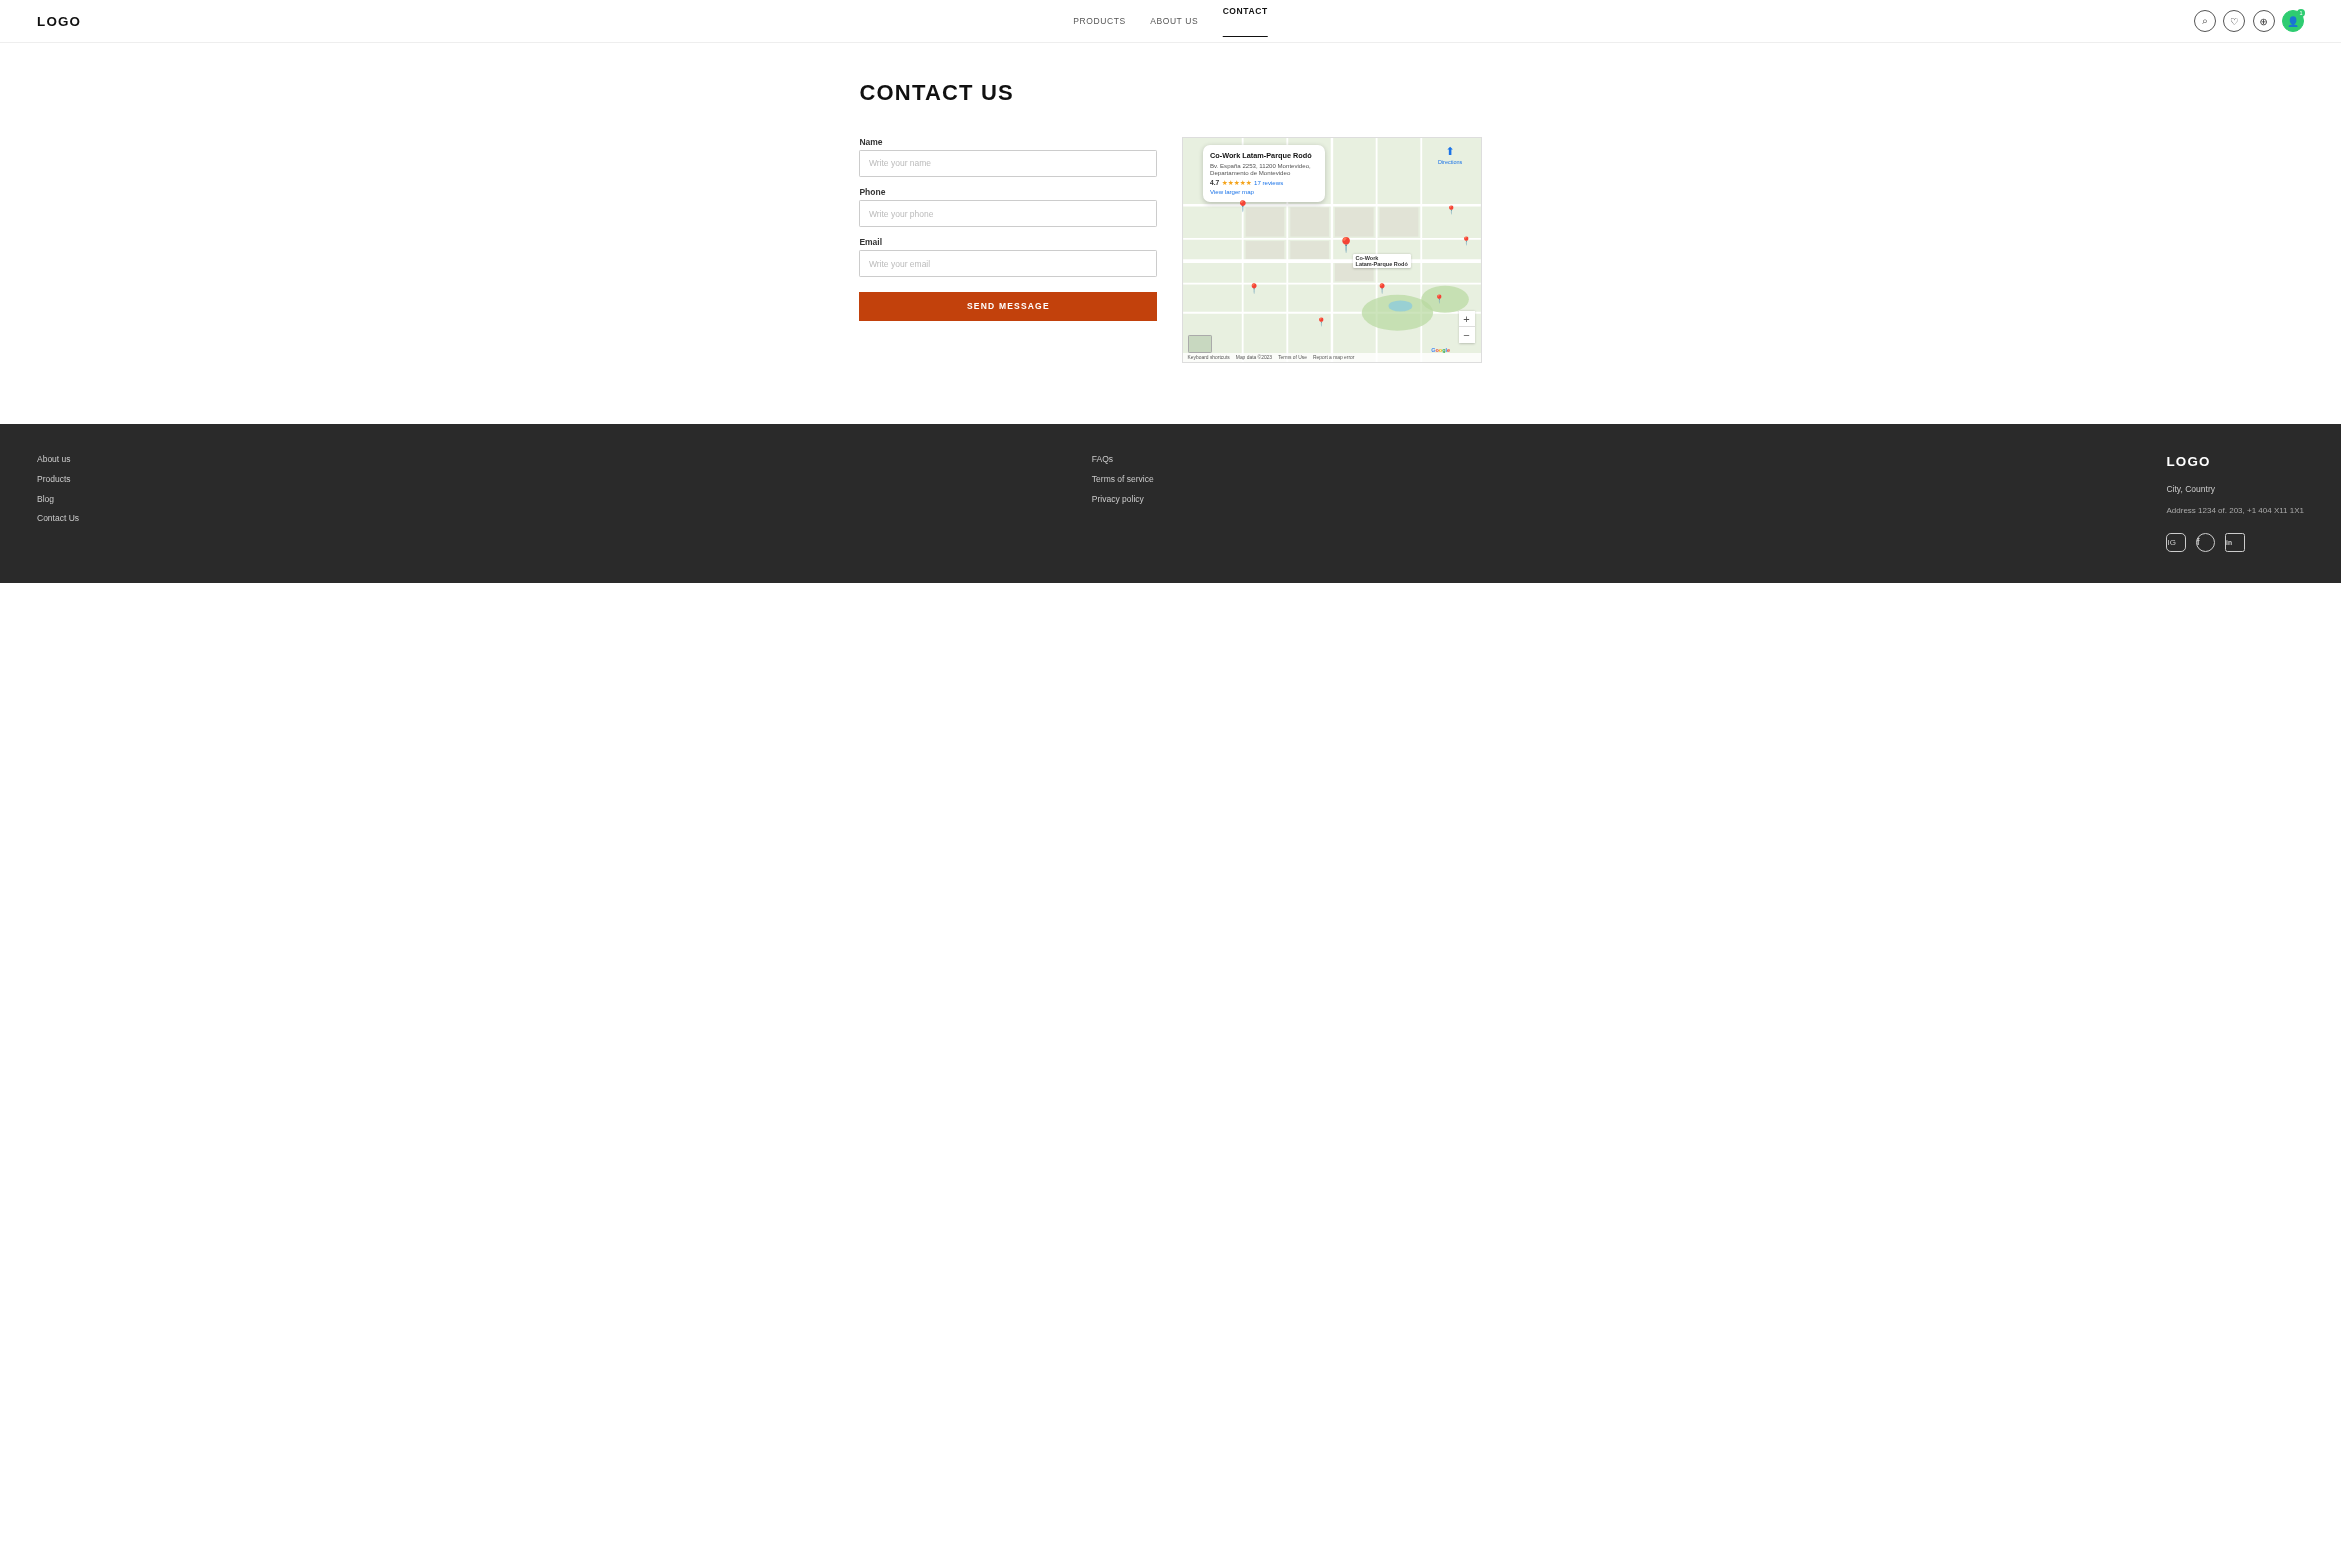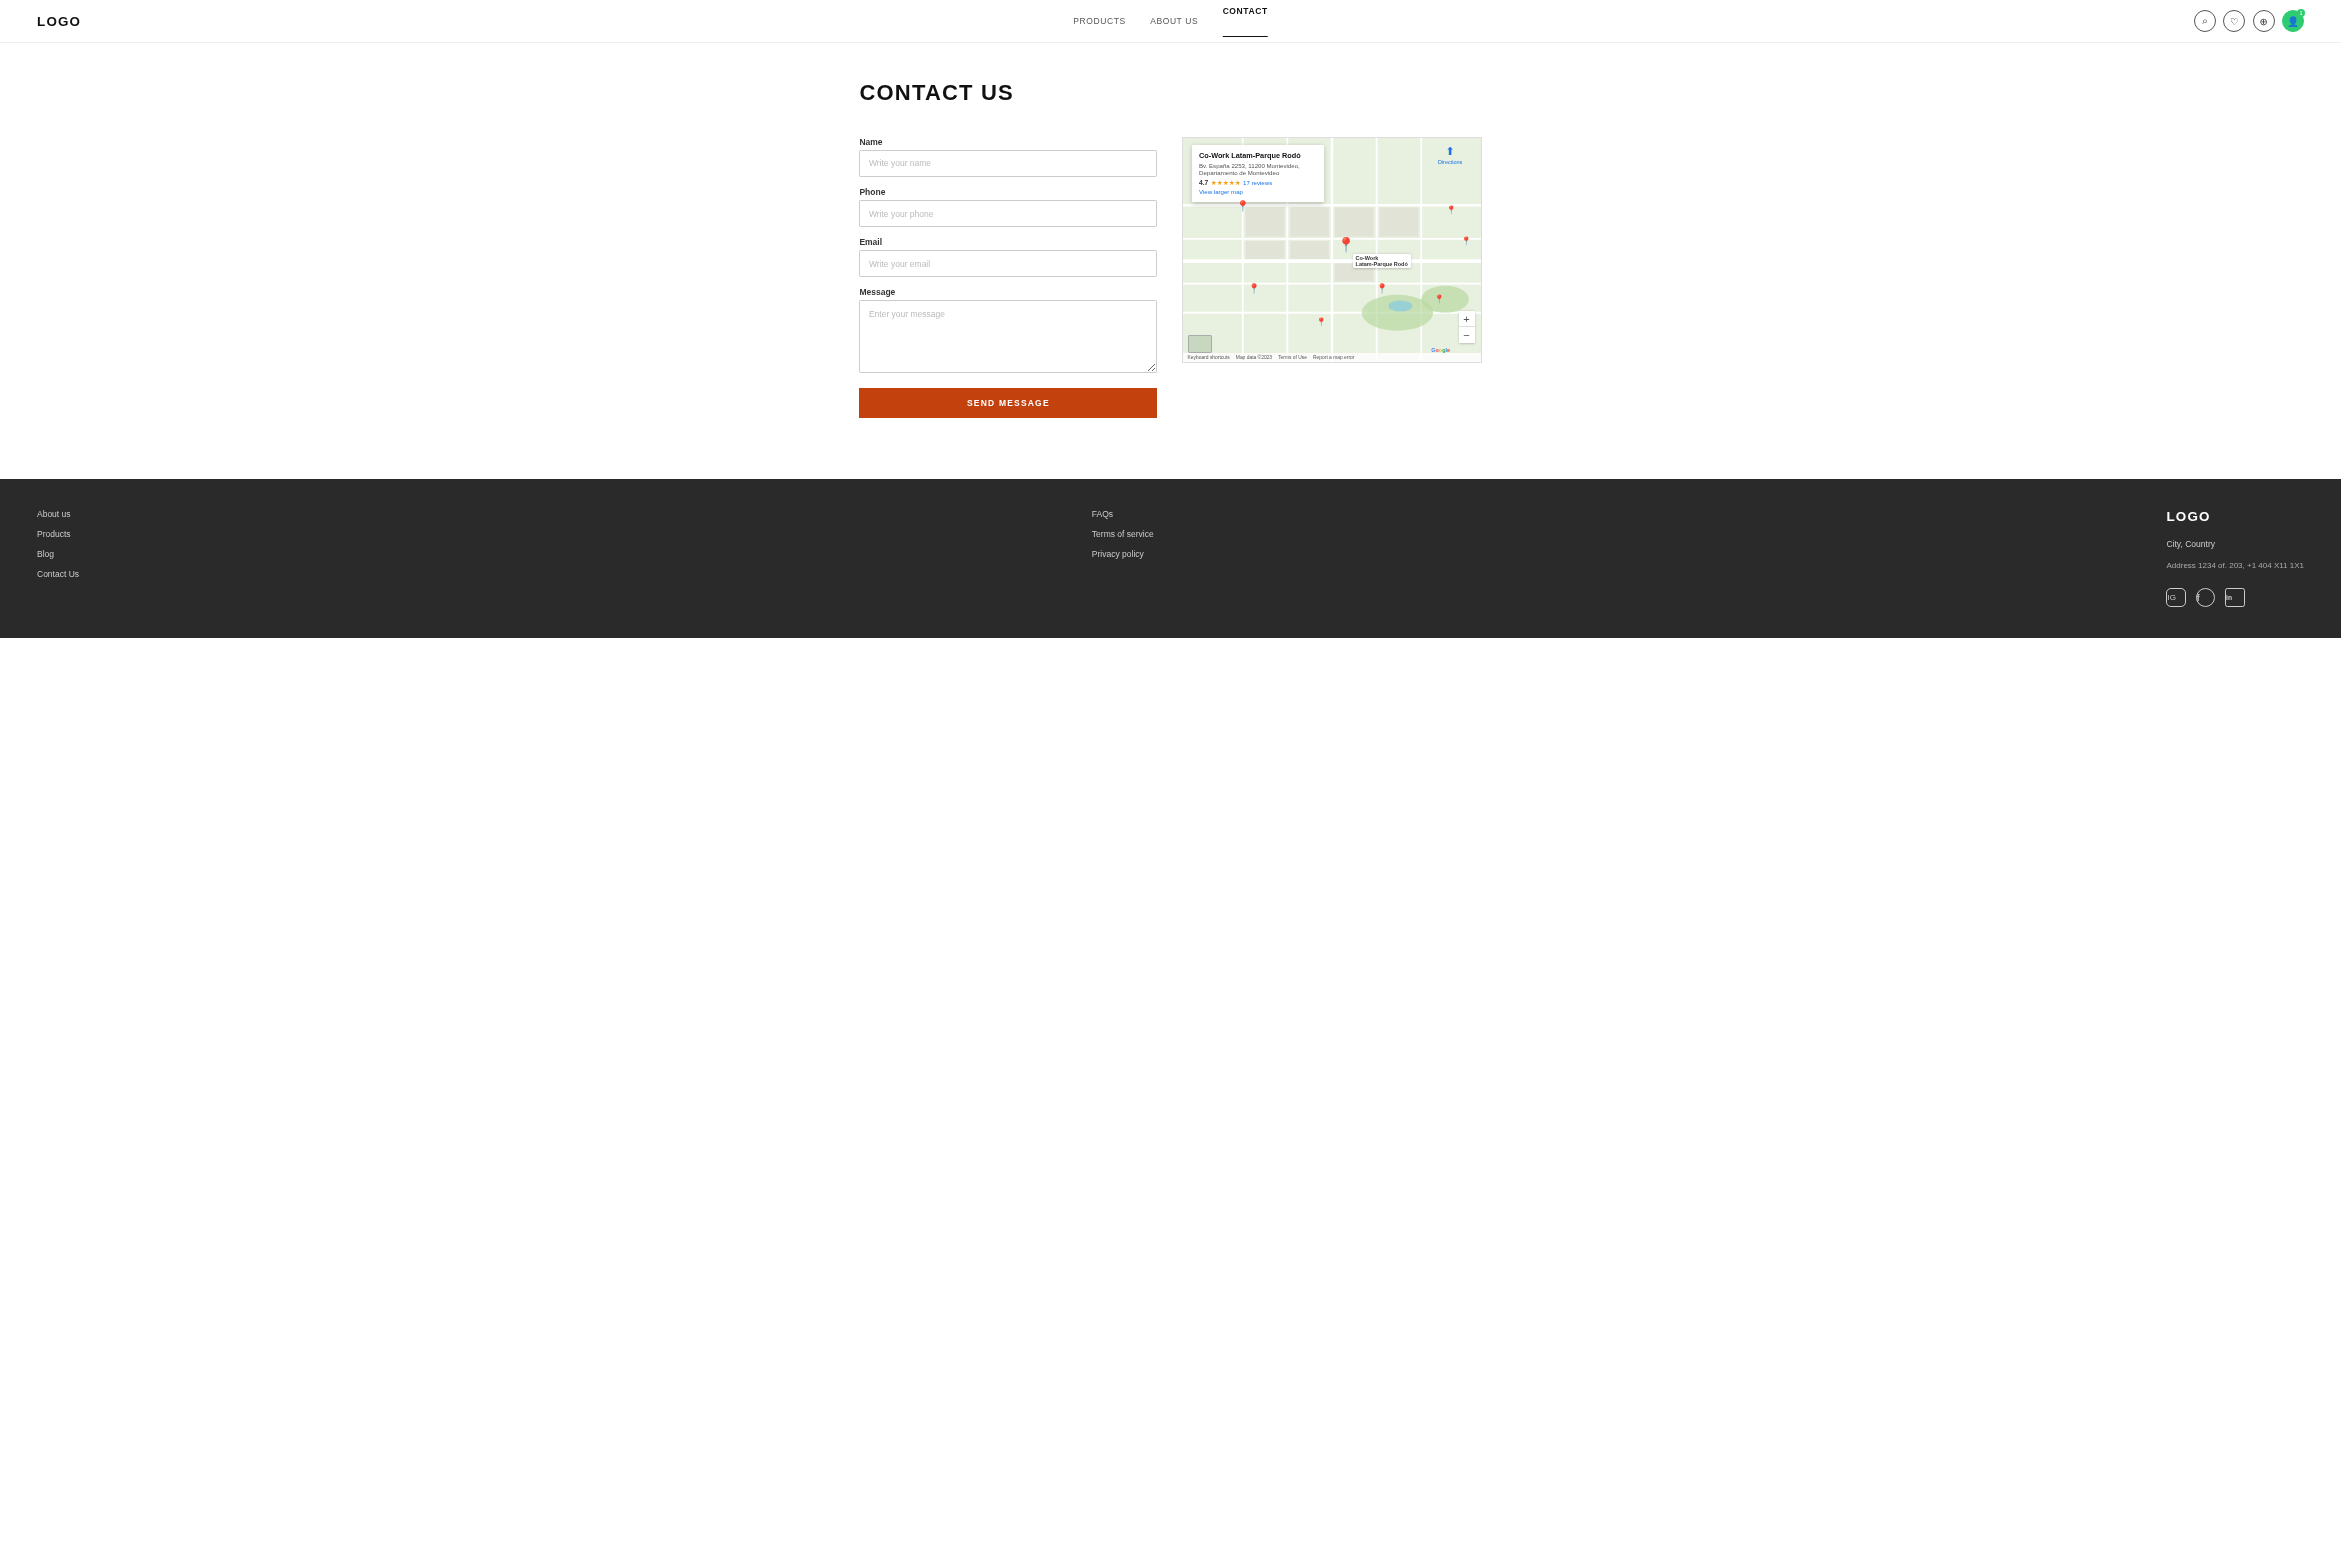--- a/index.html
+++ b/index.html
@@ -156,25 +156,25 @@
     .map-bg {
       width: 100%;
       height: 100%;
       background: #e8f0e0;
       position: relative;
     }
     
     .map-info-box {
       position: absolute;
       top: 7.3px;
-      left: 9px;
+      left: 20px;
       background: white;
-      border-radius: 1px;
+      border-radius: 7px;
       padding: 6.1px 7.3px;
-      width: 132px;
+      width: 122px;
       box-shadow: 0 1.2px 4.9px rgba(0,0,0,0.2);
       font-size: 6.7px;
     }
     .map-info-box .place-name {
       font-weight: 700;
       font-size: 7.3px;
       color: #111;
       margin-bottom: 1.8px;
     }
     .map-info-box .place-address {
@@ -382,24 +382,20 @@
         <label>Name</label>
         <input type="text" placeholder="Write your name" style="">
       </div>
       <div class="form-group">
         <label>Phone</label>
         <input type="text" placeholder="Write your phone" style="">
       </div>
       <div class="form-group">
         <label>Email</label>
         <input type="email" placeholder="Write your email" style="">
-      </div>
-      <div class="form-group">
-        <label>Message</label>
-        <textarea placeholder="Enter your message" style=""></textarea>
       </div>
       <button class="send-button">SEND MESSAGE</button>
     </div>
 
     <div class="map-container">
       <div class="map-bg">
 
         <svg width="100%" height="100%" style="position:absolute;top:0;left:0;" viewBox="0 0 489 368">
 
           <rect width="100%" height="100%" fill="#e8f0e0"></rect>

